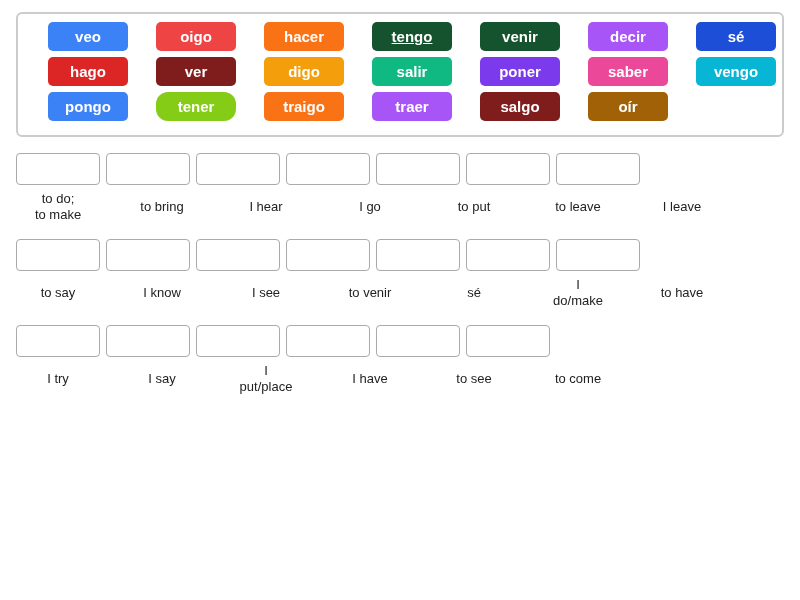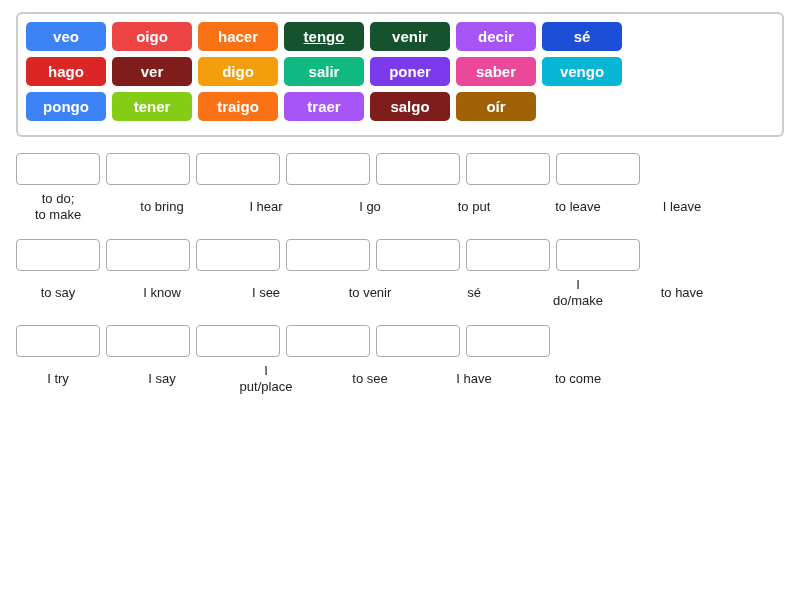--- a/index.html
+++ b/index.html
@@ -37,20 +37,21 @@
       align-items: center;
       justify-content: center;
       border-radius: 5px;
       padding: 6px 4px;
       font-size: 15px;
       font-weight: bold;
       color: #fff;
       cursor: pointer;
       min-width: 80px;
       text-align: center;
+      margin-left: 22px;
     }
 
     
     .match-section {
       margin-bottom: 10px;
     }
 
     .answer-row {
       display: flex;
       gap: 6px;
@@ -92,21 +93,21 @@
     .teal { background-color: #14532d; }
     .purple { background-color: #a855f7; }
     .dark-blue { background-color: #1d4ed8; }
     .dark-red { background-color: #dc2626; }
     .indigo { background-color: #7f1d1d; }
     .amber { background-color: #f59e0b; }
     .emerald { background-color: #10b981; }
     .violet { background-color: #7c3aed; }
     .pink { background-color: #ec4899; }
     .cyan { background-color: #06b6d4; }
-    .lime { background-color: #84cc16; }
+    .lime { background-color: #84cc16; border-radius: 12px; }
     .rose { background-color: #a16207; }
   </style>
 </head>
 <body>
 
 <div class="main-container">
 
   <div class="word-bank">
     <div id="word-bank-rows">
         <div class="word-bank-row">
@@ -185,20 +186,20 @@
           <div class="answer-box"></div>
           <div class="answer-box"></div>
           <div class="answer-box"></div>
           <div class="answer-box"></div>
           <div class="answer-box"></div>
         </div>
         <div class="label-row">
           <div class="label-cell">I try</div>
           <div class="label-cell">I say</div>
           <div class="label-cell">I<br>put/place</div>
+          <div class="label-cell">I have</div>
           <div class="label-cell">to see</div>
-          <div class="label-cell">I have</div>
           <div class="label-cell">to come</div>
         </div>
       </div>
     </div>
 
 </div>
 
 </body></html>

